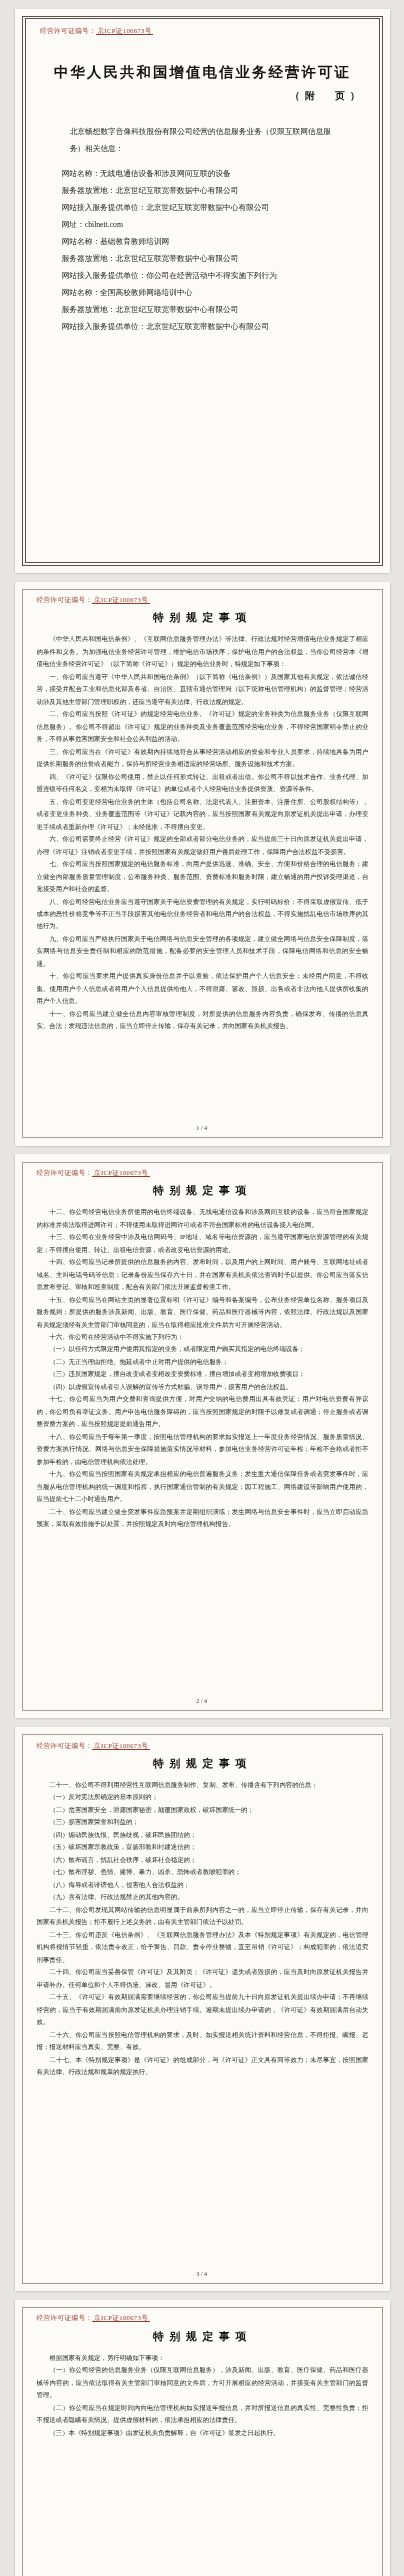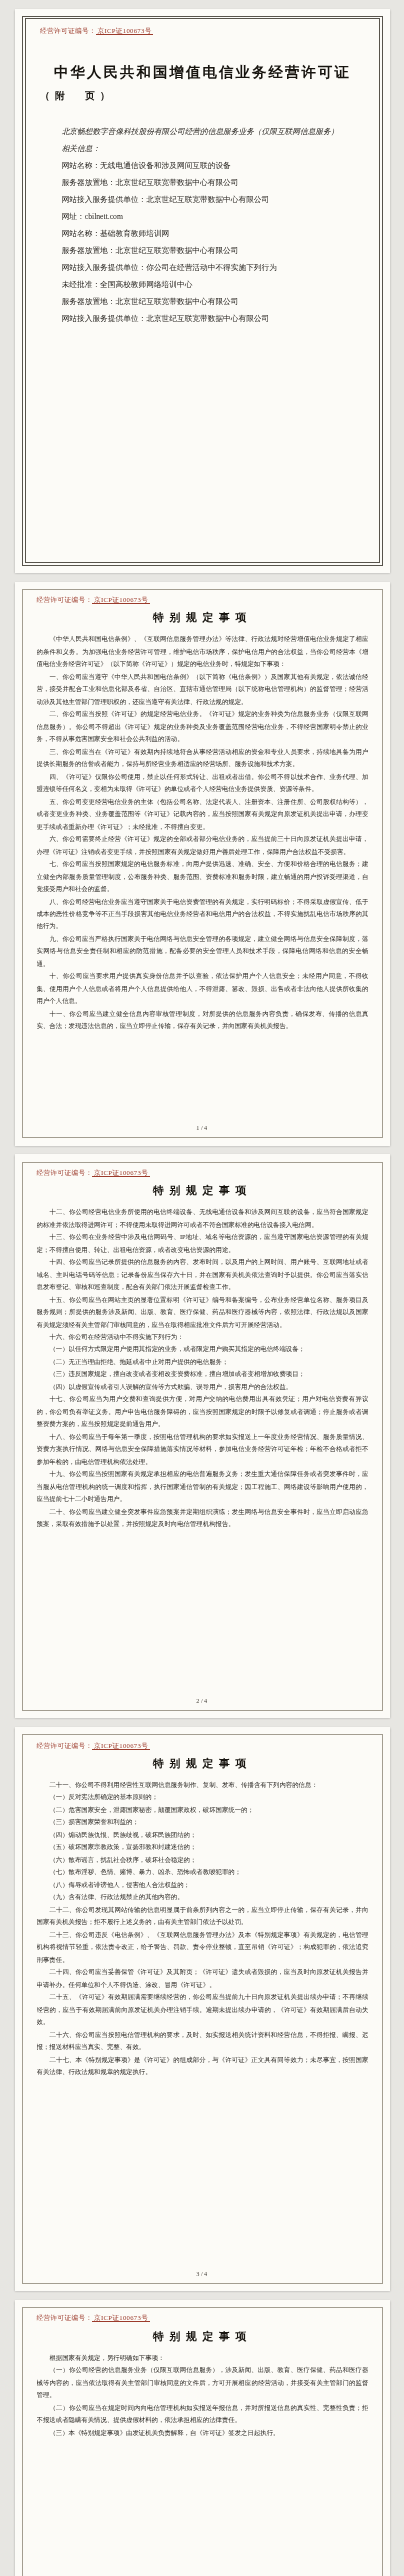--- a/index.html
+++ b/index.html
@@ -34,25 +34,25 @@
     font-size:6.7px;color:#9c3b2c;letter-spacing:0.3px;
     padding-top:1px;white-space:nowrap;
   }
   .lic-no{border-bottom:0.5px solid #9c3b2c;padding:0 1.5px;}
   
   .cover-title{
     margin:27px 0 0;text-align:center;
     font-size:14.4px;font-weight:bold;letter-spacing:2.1px;color:#17140f;
   }
   .cover-subtitle{
-    text-align:left;font-size:9.8px;font-weight:bold;
+    text-align:right;font-size:9.8px;font-weight:bold;
     letter-spacing:5.2px;margin-top:8.2px;color:#17140f;
   }
   .cover-body{margin-top:21.6px;padding:0 21.6px;font-size:7.7px;line-height:2.2;}
-  .cover-intro{margin:0;font-style:italic;}
+  .cover-intro{margin:8px;}
   .entry{margin:0;}
   
   .prov-title{
     text-align:center;font-size:10.8px;font-weight:bold;
     letter-spacing:5.7px;margin:6.2px 0 8.2px;color:#17140f;font-family:Liberation Serif, serif;
   }
   .prov-body{
     font-size:6.4px;line-height:1.95;text-align:justify;
     max-height:464px;overflow:hidden;
   }
@@ -88,21 +88,21 @@
               <p class="entry">网站接入服务提供单位：北京世纪互联宽带数据中心有限公司</p>
 
               <p class="entry">网址：cbilnett.com</p>
 
               <p class="entry">网站名称：基础教育教师培训网</p>
 
               <p class="entry">服务器放置地：北京世纪互联宽带数据中心有限公司</p>
 
               <p class="entry">网站接入服务提供单位：你公司在经营活动中不得实施下列行为</p>
 
-              <p class="entry">未经批准：全国高校教师网络培训中心</p>
+              <p class="entry">网站名称：全国高校教师网络培训中心</p>
 
 
               <p class="entry">服务器放置地：北京世纪互联宽带数据中心有限公司</p>
 
               <p class="entry">网站接入服务提供单位：北京世纪互联宽带数据中心有限公司</p>
             </div>
         </div>
       </div>
     </div>
   </section>

